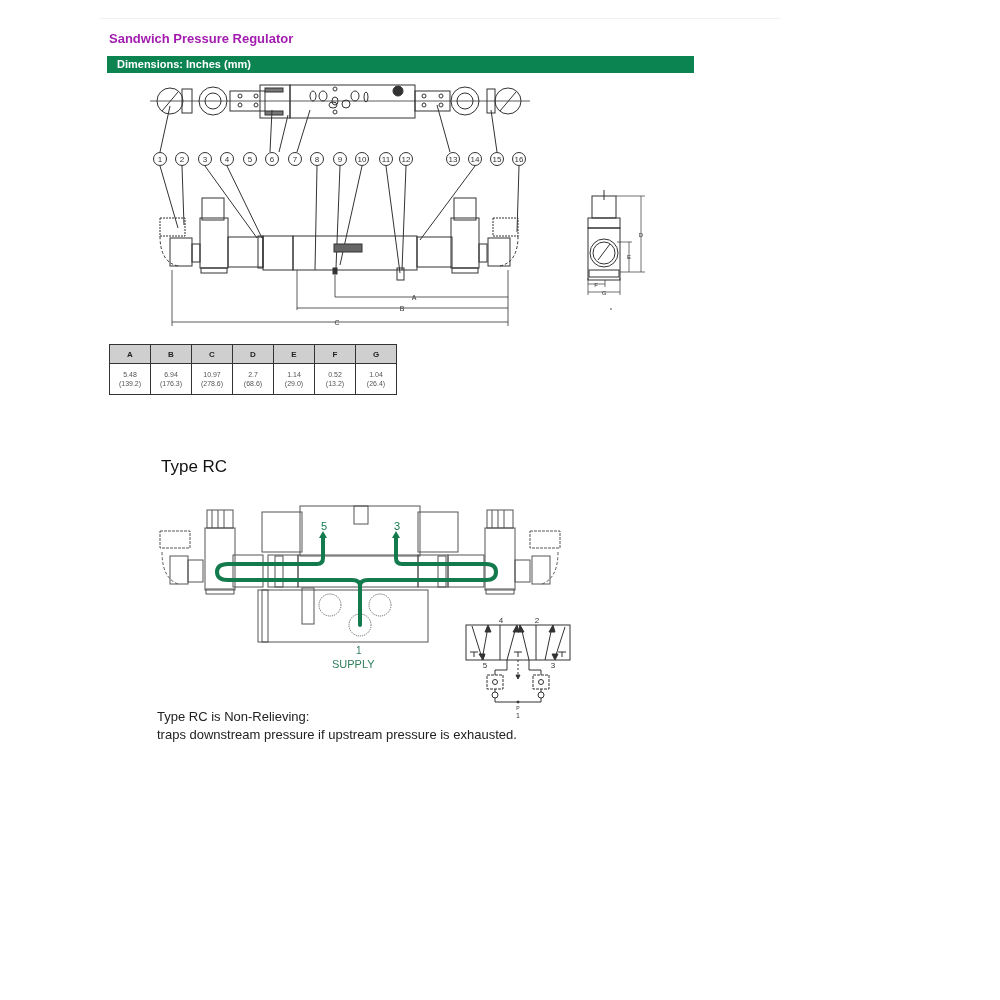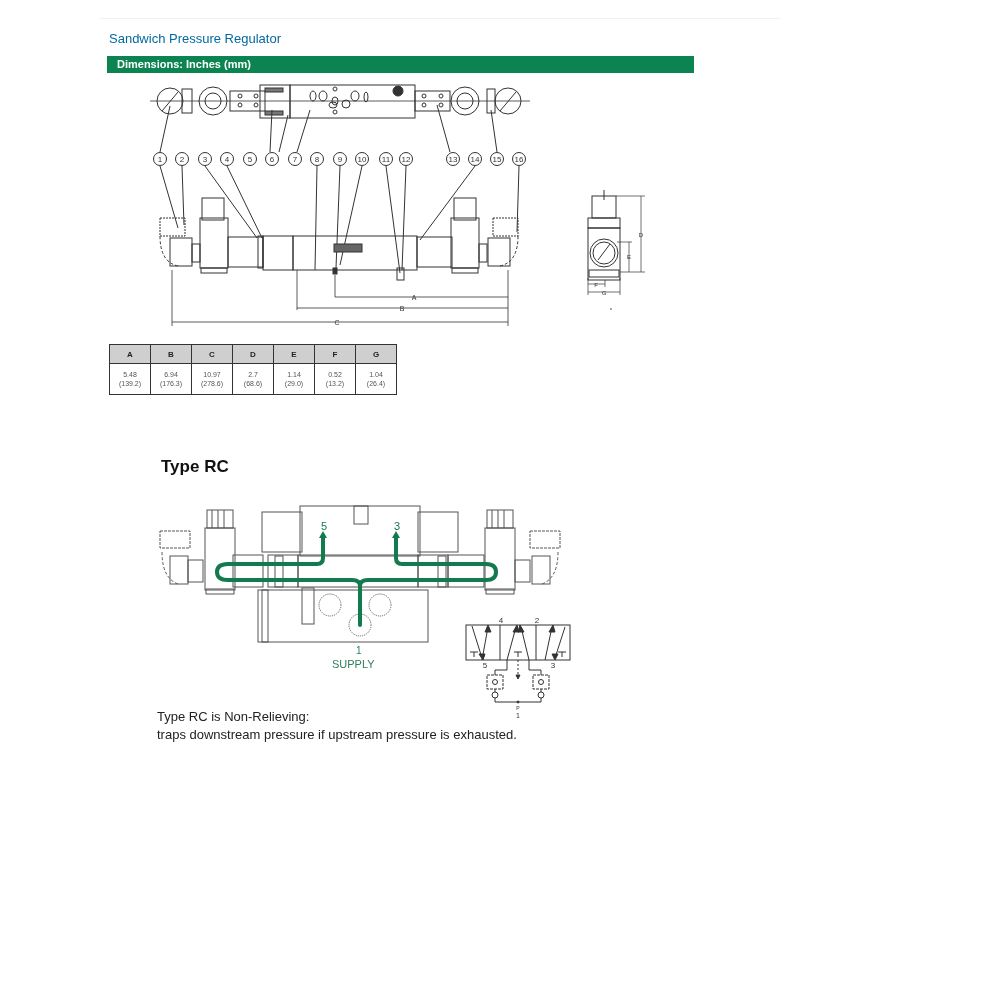--- a/index.html
+++ b/index.html
@@ -1,28 +1,28 @@
 <!DOCTYPE html>
 <html><head>
 <meta charset="utf-8">
 <style>
   * { box-sizing: border-box; margin: 0; padding: 0; }
   html, body { width: 1000px; height: 1000px; background: #ffffff; overflow: hidden; }
   body { position: relative; font-family: "Liberation Sans", sans-serif; color: #222; }
   .abs { position: absolute; }
-  .title { left: 109px; top: 31px; font-size: 13px; font-weight: normal; color: #0369a1; }
+  .title { left: 109px; top: 31px; font-size: 13px; font-weight: bold; color: #a21caf; }
   .band { left: 107px; top: 56px; width: 587px; height: 17px; background: #0b8452; padding-left: 18px; }
   .band span { position: absolute; left: 10px; top: 2px; font-size: 11px; font-weight: bold; color: #fff; }
   .topline { left: 100px; top: 18px; width: 680px; height: 1px; background: #f0f0f0; }
   svg { position: absolute; overflow: visible; }
   svg text { font-family: "Liberation Sans", sans-serif; }
   table.dims { position: absolute; left: 109px; top: 344px; border-collapse: collapse; width: 288px; }
   table.dims th { background: #cfcfcf; border: 1px solid #333; height: 19px; font-size: 8px; font-weight: bold; text-align: center; width: 41px; }
   table.dims td { border: 1px solid #333; height: 31px; font-size: 7px; color: #555; text-align: center; line-height: 9px; }
-  .type-title { left: 161px; top: 457px; font-size: 17px; font-weight: bold; color: #111; }
+  .type-title { left: 161px; top: 457px; font-size: 17px; font-weight: normal; color: #111; }
   .note1 { left: 157px; top: 709px; font-size: 13px; color: #222; }
   .note2 { left: 157px; top: 727px; font-size: 13px; color: #222; }
   .supply-num { left: 356px; top: 645px; font-size: 10px; color: #2e7d5b; }
   .supply-lbl { left: 332px; top: 658px; font-size: 11px; color: #2e7d5b; }
 </style>
 </head>
 <body>
 
 <div class="abs topline"></div>
 

